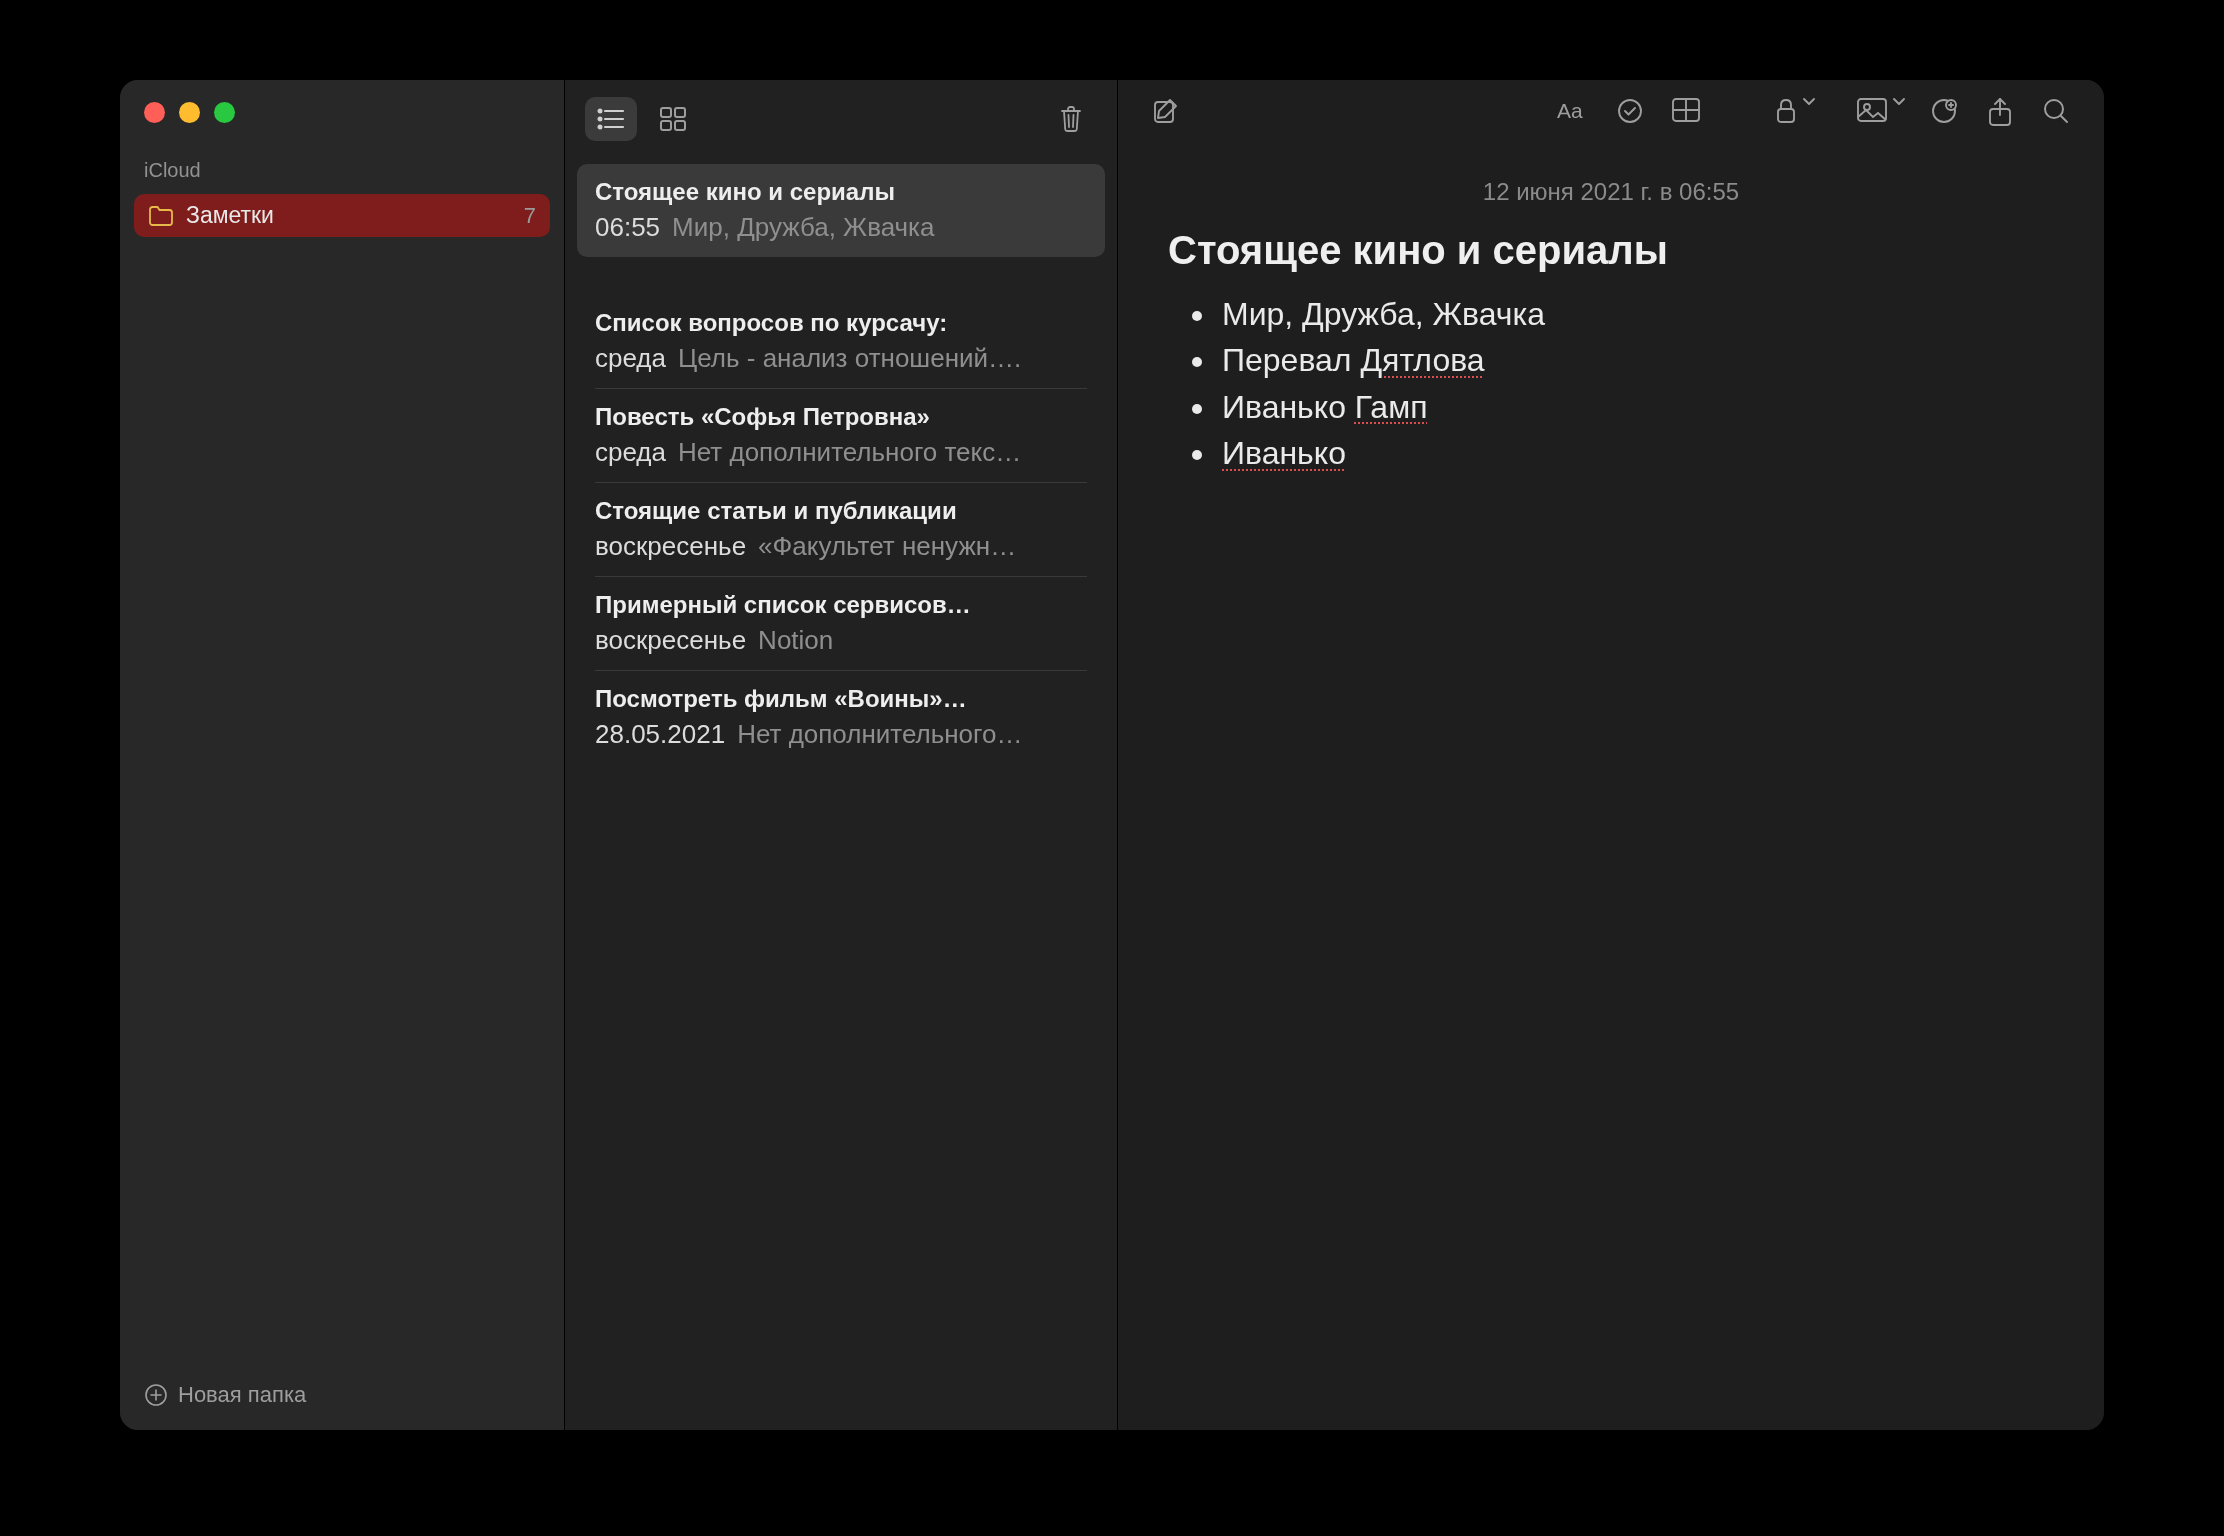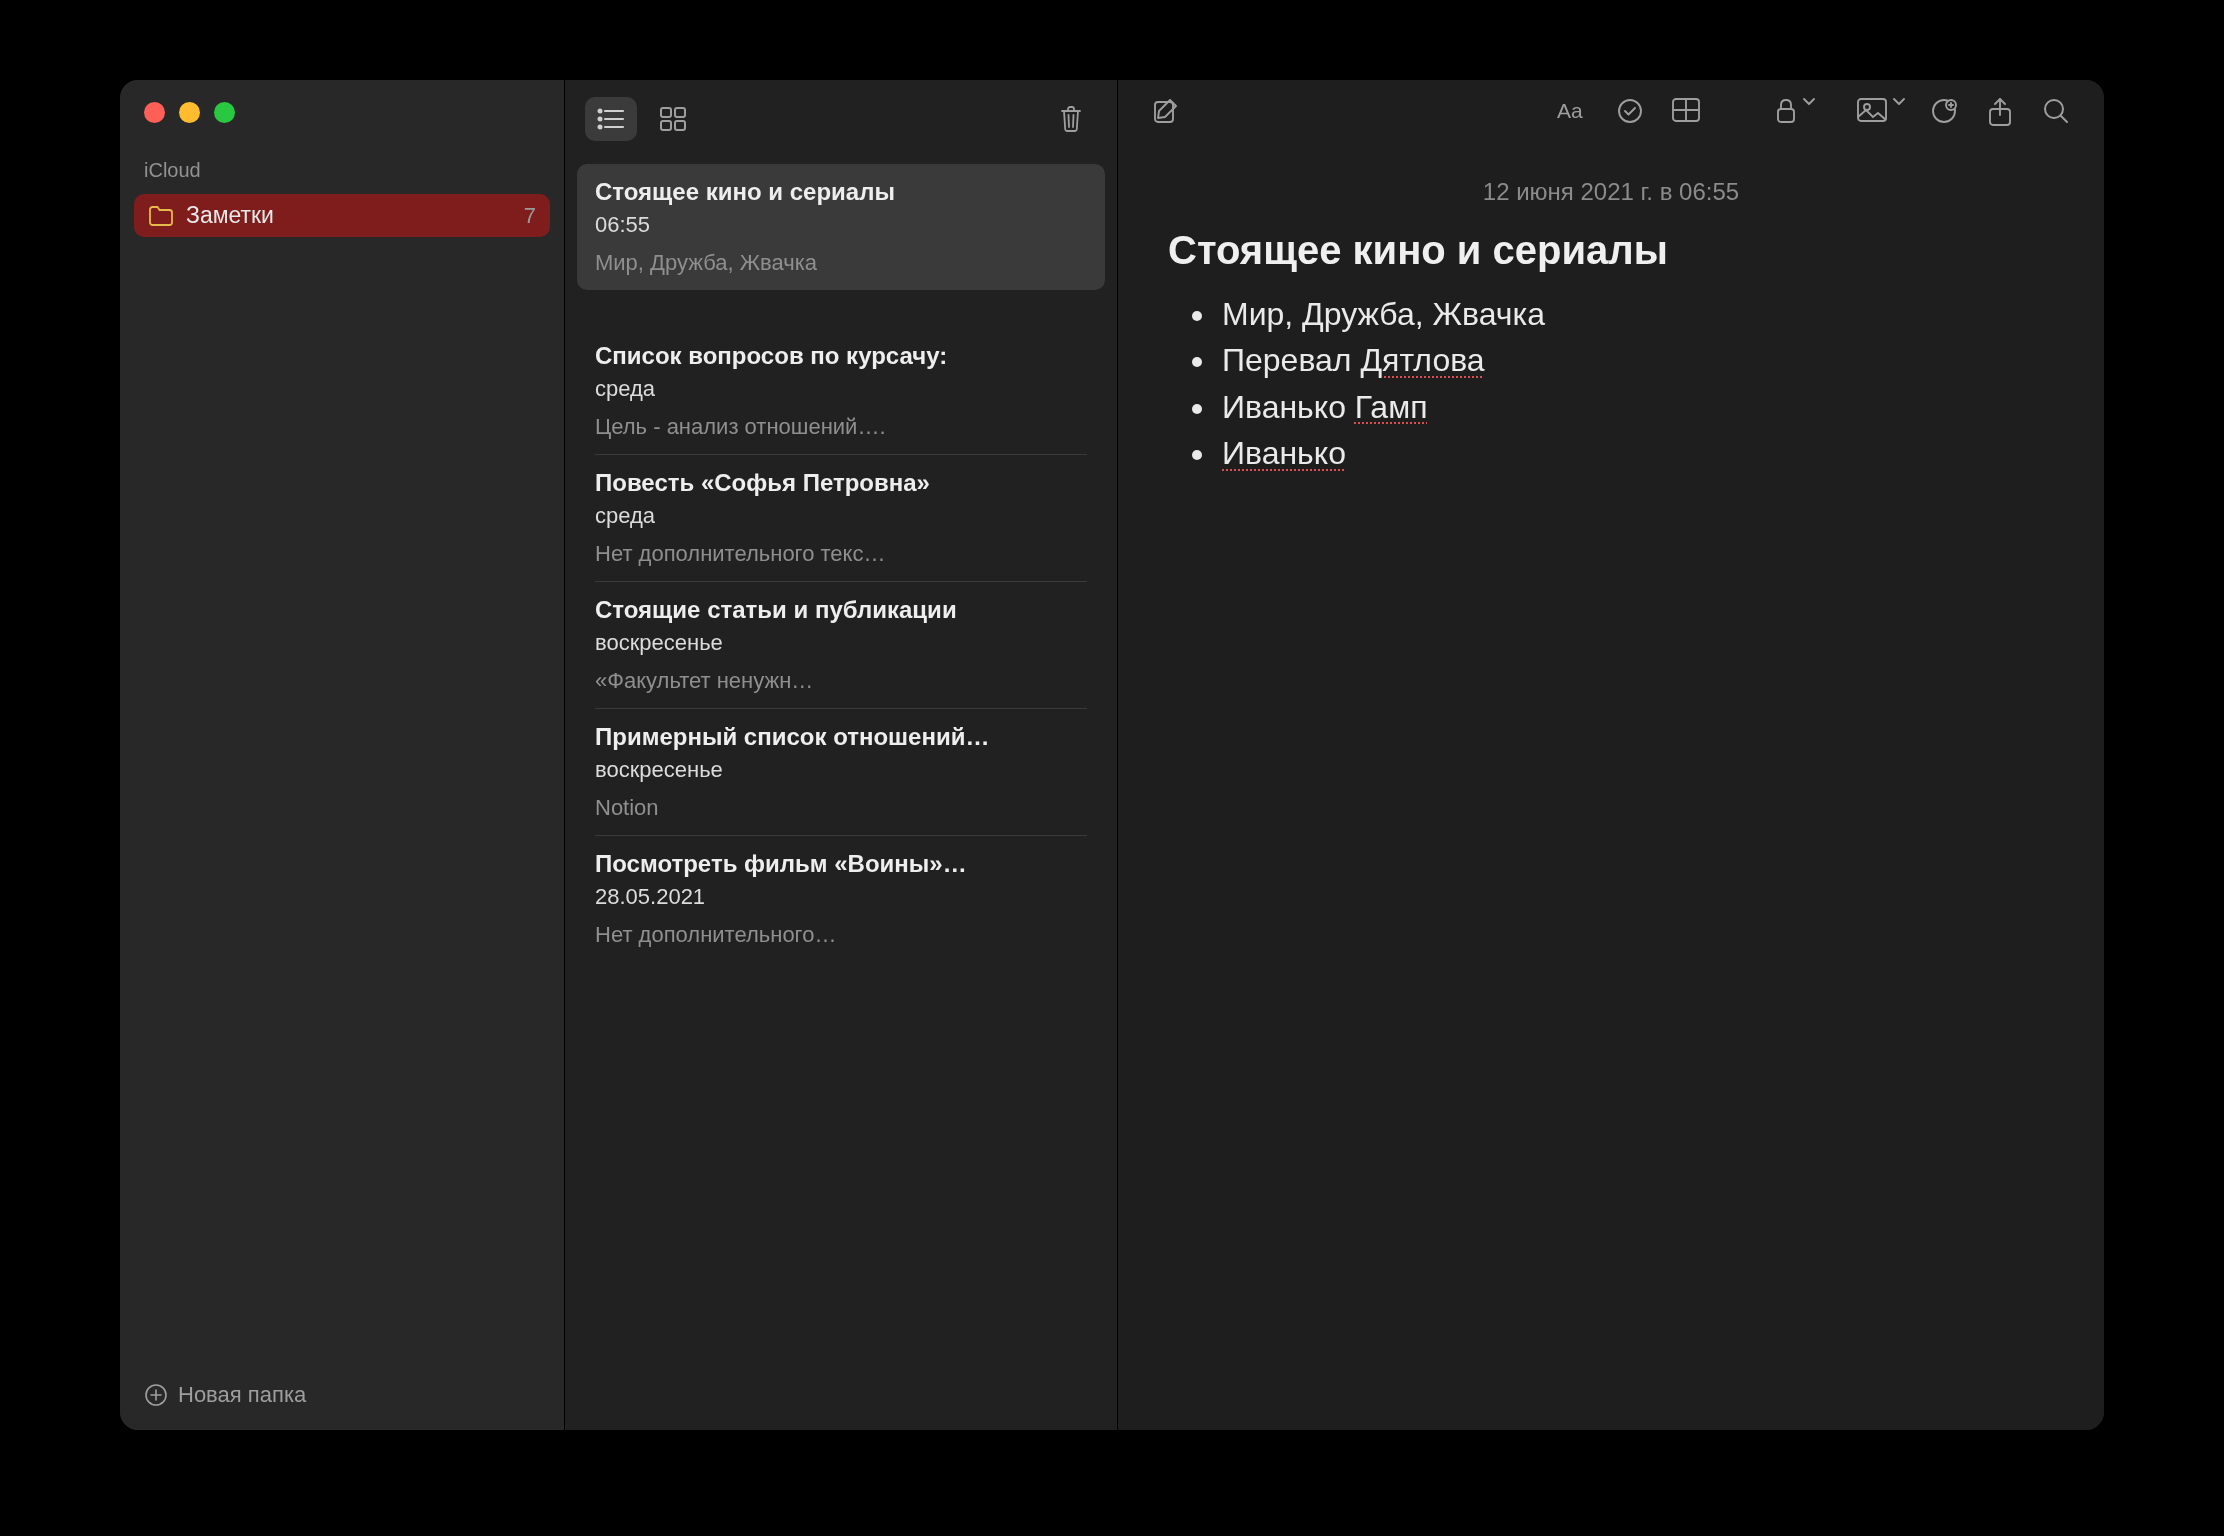--- a/index.html
+++ b/index.html
@@ -130,24 +130,23 @@
     font-size: 24px;
     font-weight: 600;
     white-space: nowrap;
     overflow: hidden;
     text-overflow: ellipsis;
     margin-bottom: 6px;
   }
   .note-sub {
     display: flex;
     gap: 12px;
-    font-size: 22px;
+    font-size: 26px;
     white-space: nowrap;
     overflow: hidden;
-    flex-direction: column;
   }
   .note-date { color: #dcdcdc; }
   .note-preview { color: #8f8f8f; overflow: hidden; text-overflow: ellipsis; }
   .group-gap { height: 38px; }
   
   .content {
     flex: 1;
     background: #1e1e1e;
     display: flex;
     flex-direction: column;
@@ -309,21 +308,21 @@
       <div class="note-item">
         <div class="note-title">Стоящие статьи и публикации</div>
         <div class="note-sub">
           <span class="note-date">воскресенье</span>
           <span class="note-preview">«Факультет ненужн…</span>
         </div>
       </div>
       <div class="note-sep"></div>
 
       <div class="note-item">
-        <div class="note-title">Примерный список отношений…</div>
+        <div class="note-title">Примерный список сервисов…</div>
         <div class="note-sub">
           <span class="note-date">воскресенье</span>
           <span class="note-preview">Notion</span>
         </div>
       </div>
       <div class="note-sep"></div>
 
       <div class="note-item">
         <div class="note-title">Посмотреть фильм «Воины»…</div>
         <div class="note-sub">

